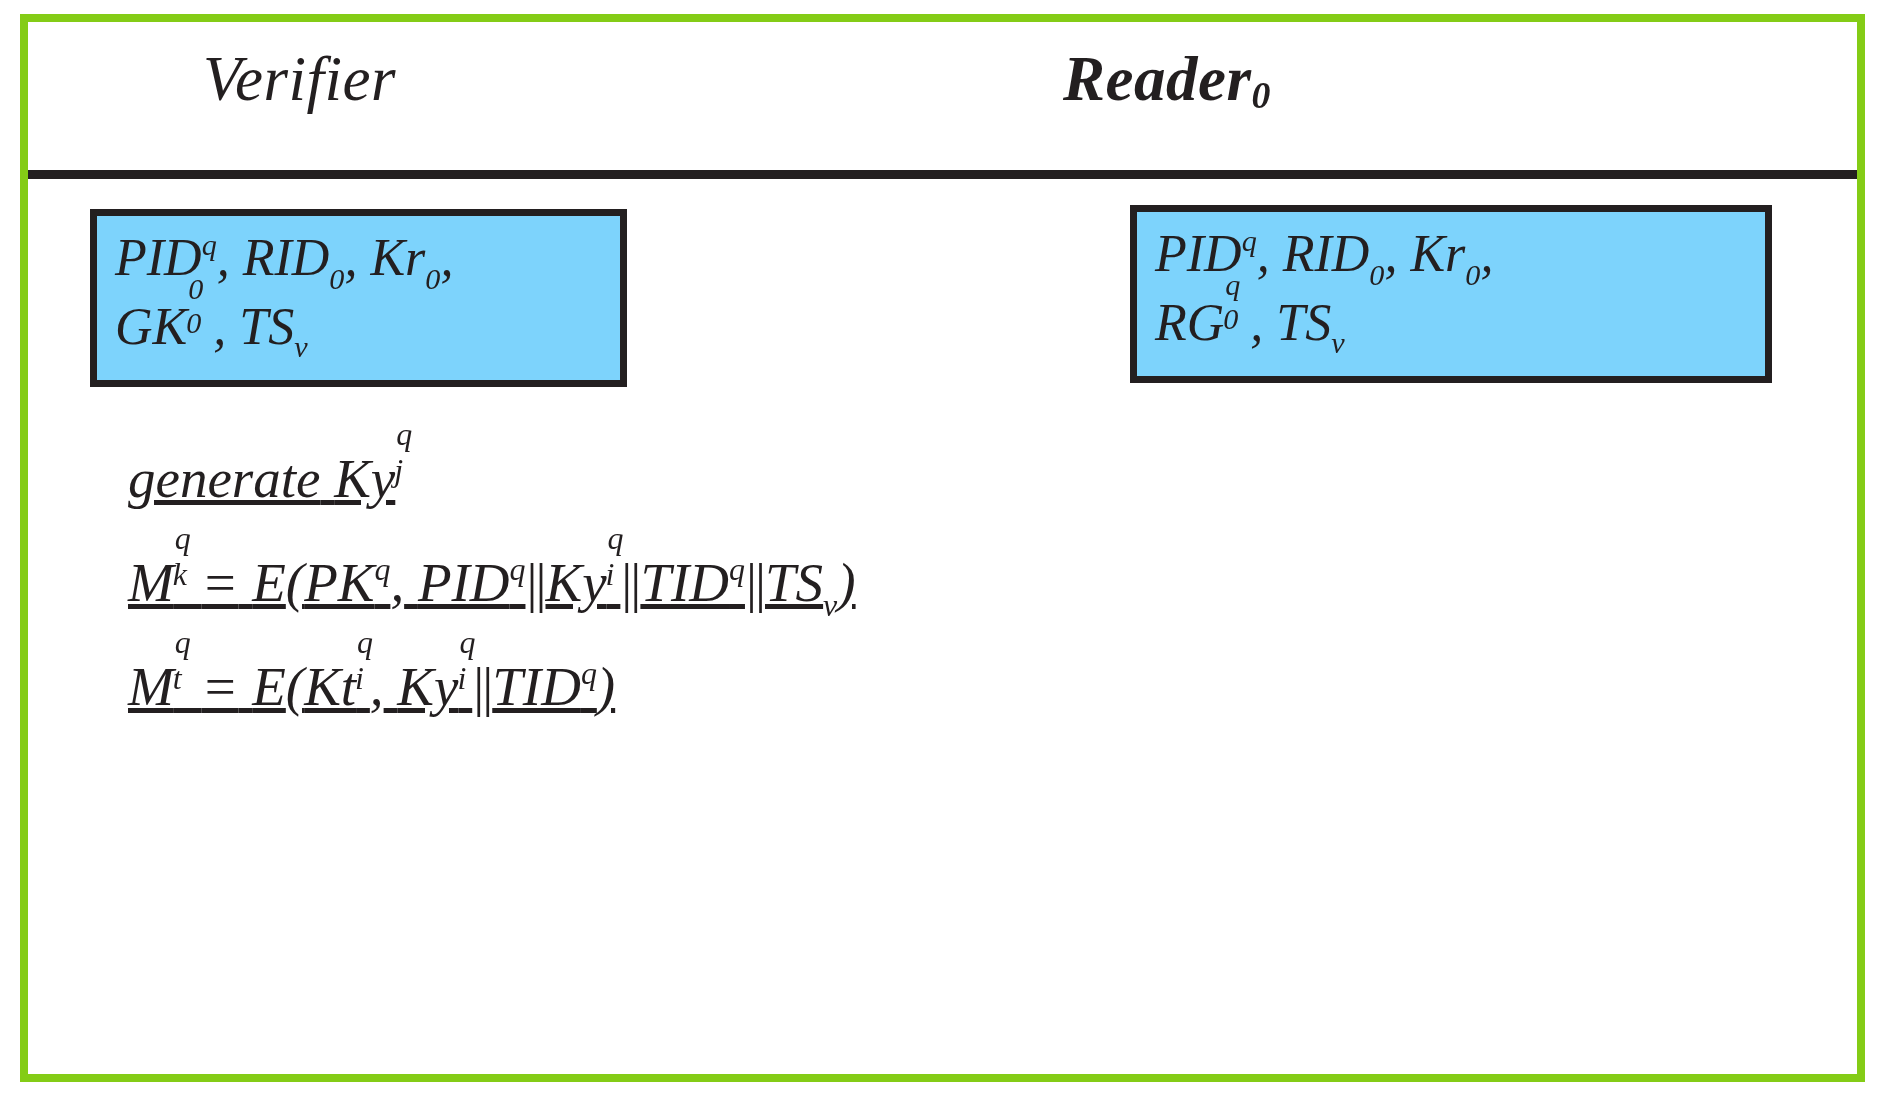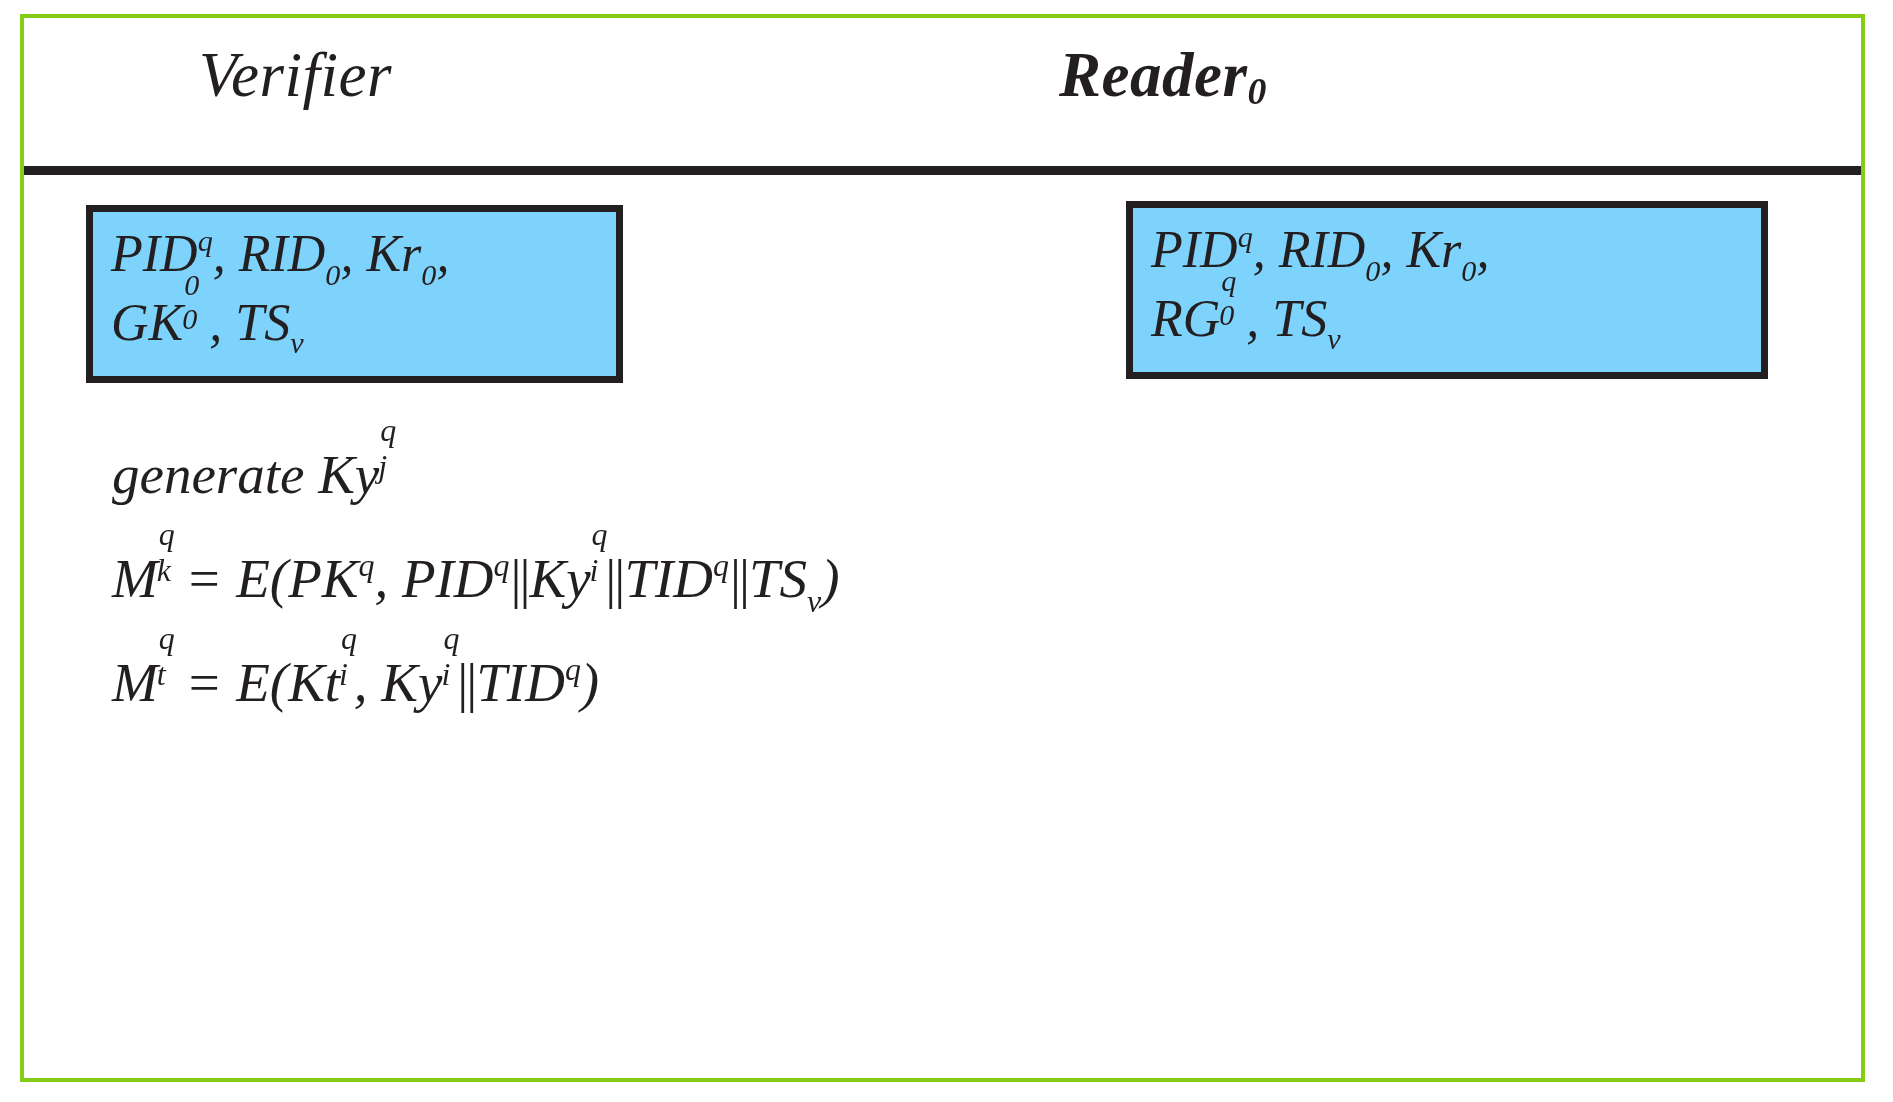--- a/index.html
+++ b/index.html
@@ -16,21 +16,21 @@
     overflow: hidden;
   }
 
   
   .frame {
     position: absolute;
     left: 20px;
     top: 14px;
     width: 1845px;
     height: 1068px;
-    border: 4px solid #84cc16;
+    border: 8px solid #84cc16;
     box-sizing: border-box;
     background: #ffffff;
   }
 
   
   .header-row {
     position: absolute;
     left: 0;
     top: 0;
     width: 100%;
@@ -120,23 +120,24 @@
     left: -1px;
     top: 0.40em;
     font-size: 0.58em;
     font-style: italic;
     white-space: nowrap;
   }
 
   
   .ops {
     position: absolute;
-    left: 88px;
+    left: 100px;
     top: 420px;
     width: 1000px;
+    text-decoration: underline;
   }
   .op-line {
     font-style: italic;
     font-size: 55px;
     line-height: 1;
     white-space: nowrap;
     margin-bottom: 40px;
   }
   .bars { font-style: normal; letter-spacing: -2px; padding: 0 1px; }
 

